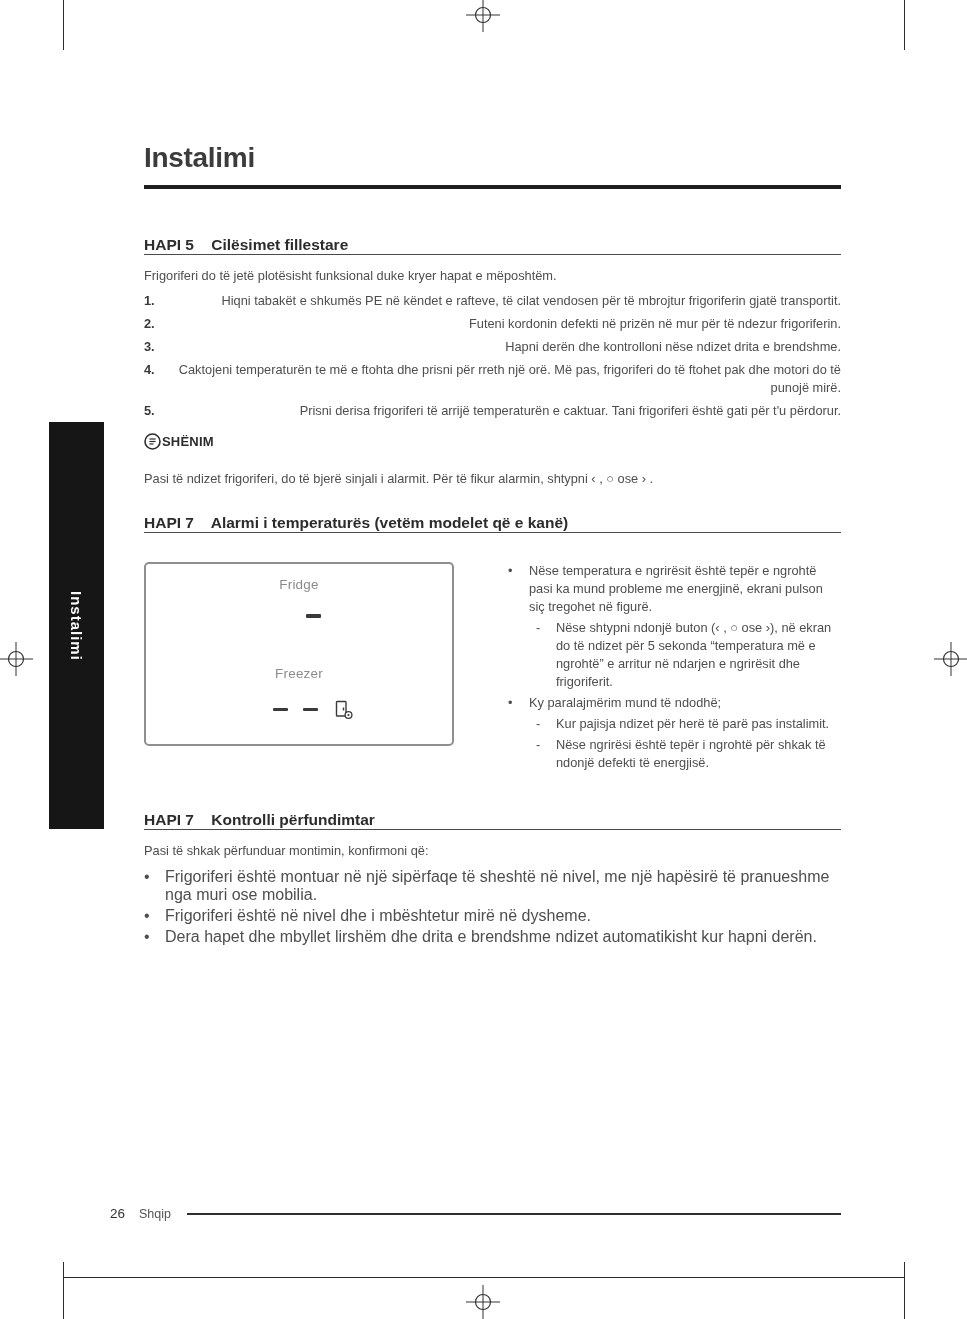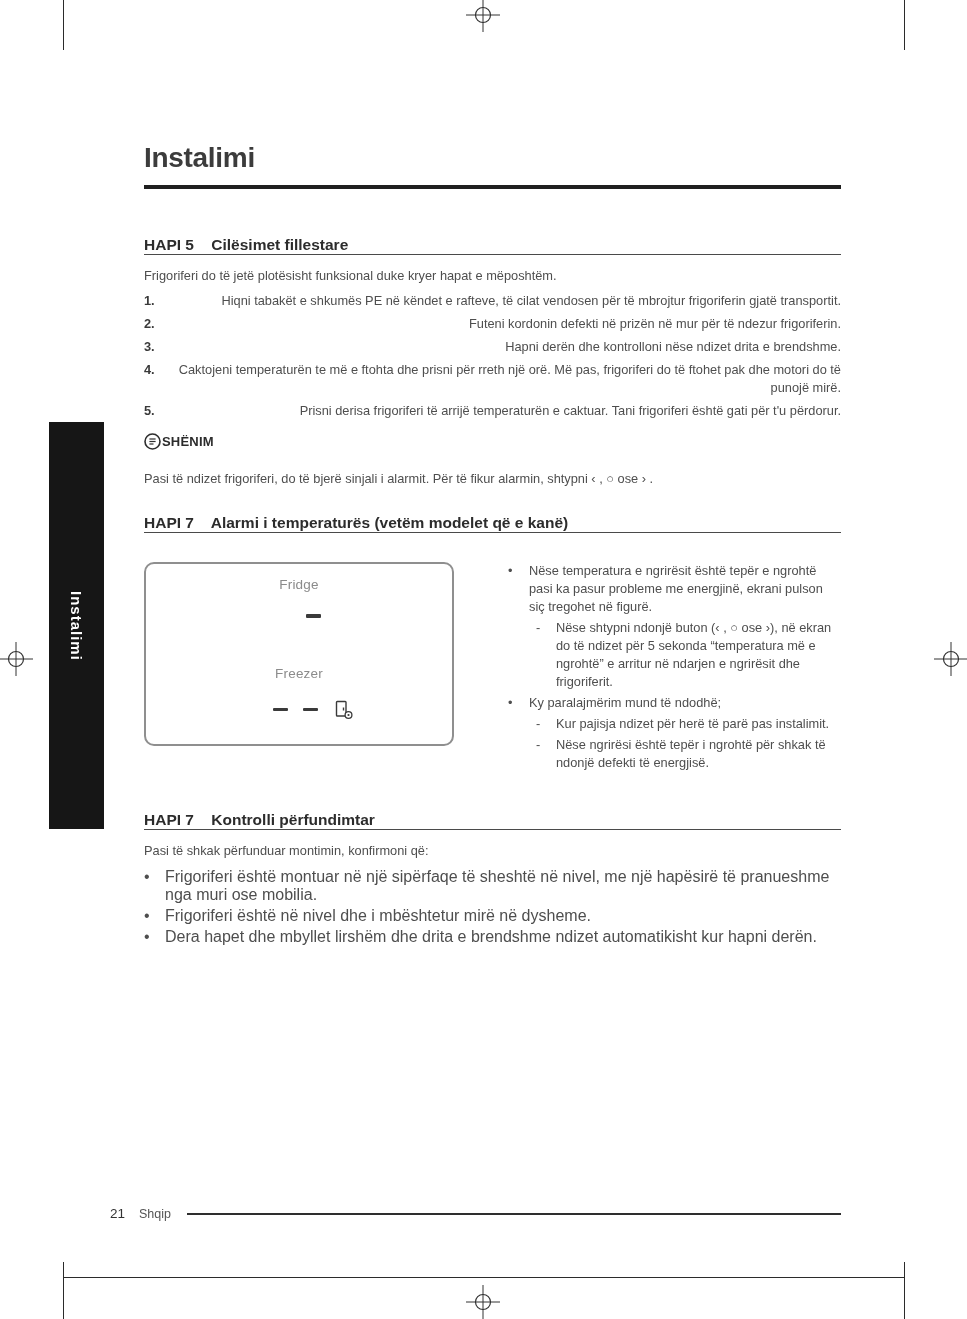--- a/index.html
+++ b/index.html
@@ -47,21 +47,21 @@
   .num-item .num { width:24px; flex:none; font-weight:bold; color:#3a3a3a; }
   .num-item .itext { flex:1;text-align:right; }
 
   .note-head { display:flex; align-items:center; gap:1px; margin-top:13px; }
   .note-label { font-size:13px; font-weight:bold; color:#2c2c2c; letter-spacing:0.2px; }
   .note-text { margin-top:20px; font-size:12.8px; line-height:18px; }
 
   .two-col { display:flex; margin-top:29px; }
   .display-panel {
     width:310px; height:184px; flex:none;
-    border:2px solid #8f8f8f; border-radius:10px;
+    border:2px solid #8f8f8f; border-radius:5px;
     display:flex; flex-direction:column; align-items:center;
   }
   .panel-label { color:#8b8b8b; font-size:13.5px; margin-top:13px; letter-spacing:0.2px; }
   .panel-label.freezer { margin-top:48px; }
   .seg-dash { width:15px; height:3.5px; background:#3a3a3a; border-radius:1px; }
   .fridge-dash { margin-top:22px; transform:translateX(14px); }
   .seg-row { display:flex; align-items:center; gap:15px; margin-top:19px; transform:translateX(14px); }
 
   .col-right { margin-left:54px; width:333px; font-size:12.8px; line-height:18px; }
   .bullet { display:flex; margin-bottom:3px; }
@@ -185,21 +185,21 @@
             <rect x="3.5" y="1.5" width="9.5" height="14.5" rx="0.8" fill="none" stroke="#3a3a3a" stroke-width="1.4"></rect>
             <line x1="10.5" y1="7.5" x2="10.5" y2="10.5" stroke="#3a3a3a" stroke-width="1.4"></line>
             <circle cx="15.5" cy="15" r="3.4" fill="#ffffff" stroke="#3a3a3a" stroke-width="1.3"></circle>
             <circle cx="15.5" cy="15" r="1.1" fill="#3a3a3a"></circle>
           </svg>
         </div>
       </div>
 
       <div class="col-right">
         <div class="bullet">
-          <span class="btext">Nëse temperatura e ngrirësit është tepër e ngrohtë pasi ka pasur probleme me energjinë, ekrani pulson siç tregohet në figurë.</span>
+          <span class="btext">Nëse temperatura e ngrirësit është tepër e ngrohtë pasi ka mund probleme me energjinë, ekrani pulson siç tregohet në figurë.</span>
         </div>
         <div class="subitem">
           <span class="btext">Nëse shtypni ndonjë buton (‹ , ○ ose ›), në ekran do të ndizet për 5 sekonda “temperatura më e ngrohtë” e arritur në ndarjen e ngrirësit dhe frigoriferit.</span>
         </div>
         <div class="bullet">
           <span class="btext">Ky paralajmërim mund të ndodhë;</span>
         </div>
         <div class="subitem">
           <span class="btext">Kur pajisja ndizet për herë të parë pas instalimit.</span>
         </div>
@@ -222,21 +222,21 @@
       <div class="bullet">
         <span class="btext">Frigoriferi është në nivel dhe i mbështetur mirë në dysheme.</span>
       </div>
       <div class="bullet">
         <span class="btext">Dera hapet dhe mbyllet lirshëm dhe drita e brendshme ndizet automatikisht kur hapni derën.</span>
       </div>
     </div>
   </div>
 
   <div class="footer">
-    <span class="pg-num">21</span>
+    <span class="pg-num">26</span>
     <span class="pg-lang">Shqip</span>
     <div class="footer-rule"></div>
   </div>
 
   <div class="slug-left">Untitled-11   34</div>
   <div class="slug-right">2021-06-02   오후 2:46:50</div>
 
 </div>
 
 </body></html>

